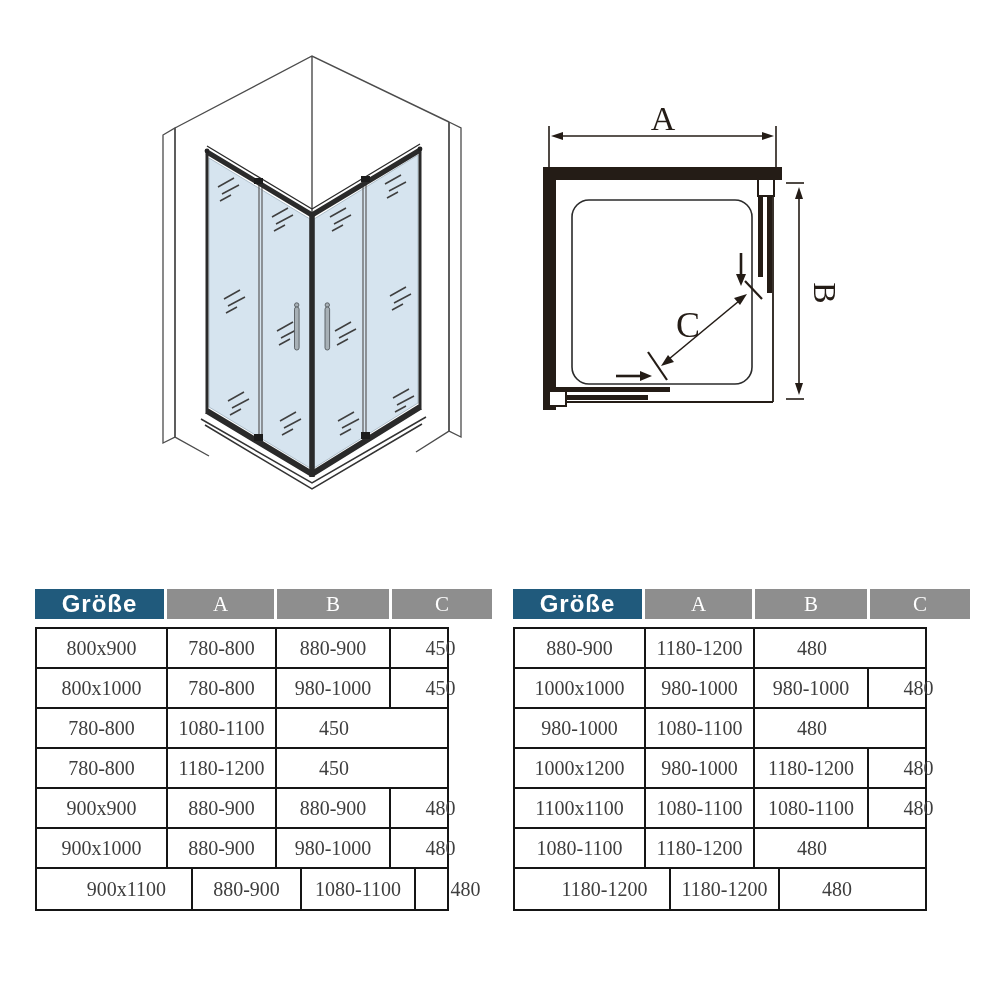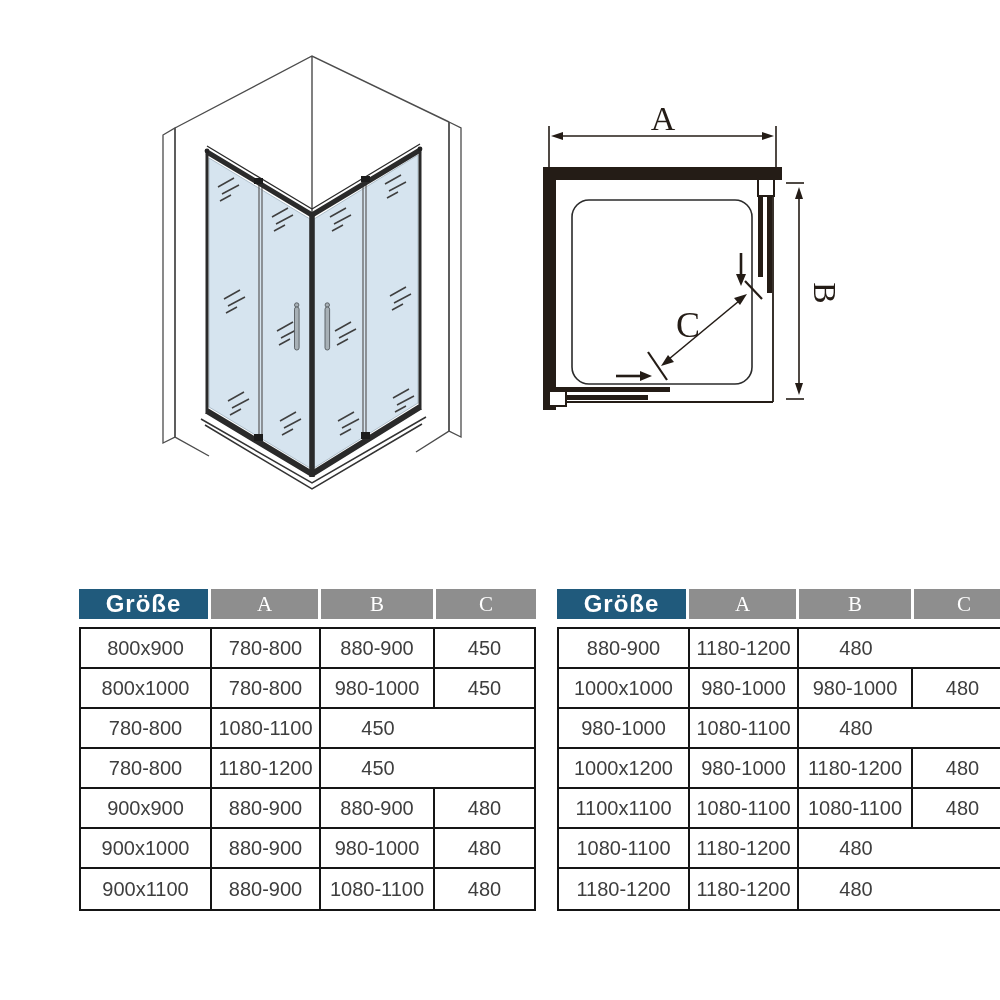--- a/index.html
+++ b/index.html
@@ -1,36 +1,36 @@
 <!DOCTYPE html>
 <html><head>
 <meta charset="utf-8">
 <style>
   html,body{margin:0;padding:0;background:#fff;}
   *{box-sizing:border-box;}
   #page{position:relative;width:1000px;height:1000px;background:#fff;overflow:hidden;
         font-family:"Liberation Sans",sans-serif;}
   svg{position:absolute;}
   
-  .spec-table{position:absolute;top:589px;width:457px;margin-left:44px;}
+  .spec-table{position:absolute;top:589px;width:414px;}
   .spec-table.left{left:35px;}
   .spec-table.right{left:513px;}
   .hr{display:grid;grid-template-columns:132px 110px 115px 100px;height:30px;}
   .th{display:flex;align-items:center;justify-content:center;color:#fff;
       background:#8e8e8e;font-family:"Liberation Serif",serif;font-size:21px;
       border-right:3px solid #fff;}
   .th:last-child{border-right:none;}
   .th.size{background:#205a7c;font-family:"Liberation Sans",sans-serif;
       font-weight:bold;font-size:24px;letter-spacing:1px;}
   .body{margin-top:8px;border:2px solid #151515;}
   .tr{display:grid;grid-template-columns:131px 109px 114px 99px;height:40px;
       border-bottom:2px solid #151515;}
-  .tr:last-child{border-bottom:none;}
+  .tr:last-child{border-bottom:none;padding-left:25px;}
   .td{display:flex;align-items:center;justify-content:center;
-      font-size:20px;color:#3e3e3e;border-right:2px solid #151515;}
+      font-size:20px;color:#3e3e3e;border-right:2px solid #151515;font-family:Liberation Serif, serif;}
   .td:last-child{border-right:none;}
 </style>
 </head>
 <body>
 
 <div id="page">
 
   <svg style="left:150px;top:48px;" width="340" height="450" viewBox="150 48 340 450">
     <defs>
       <g id="hatch3" stroke="#3f3f3f" stroke-width="1.5" fill="none">

